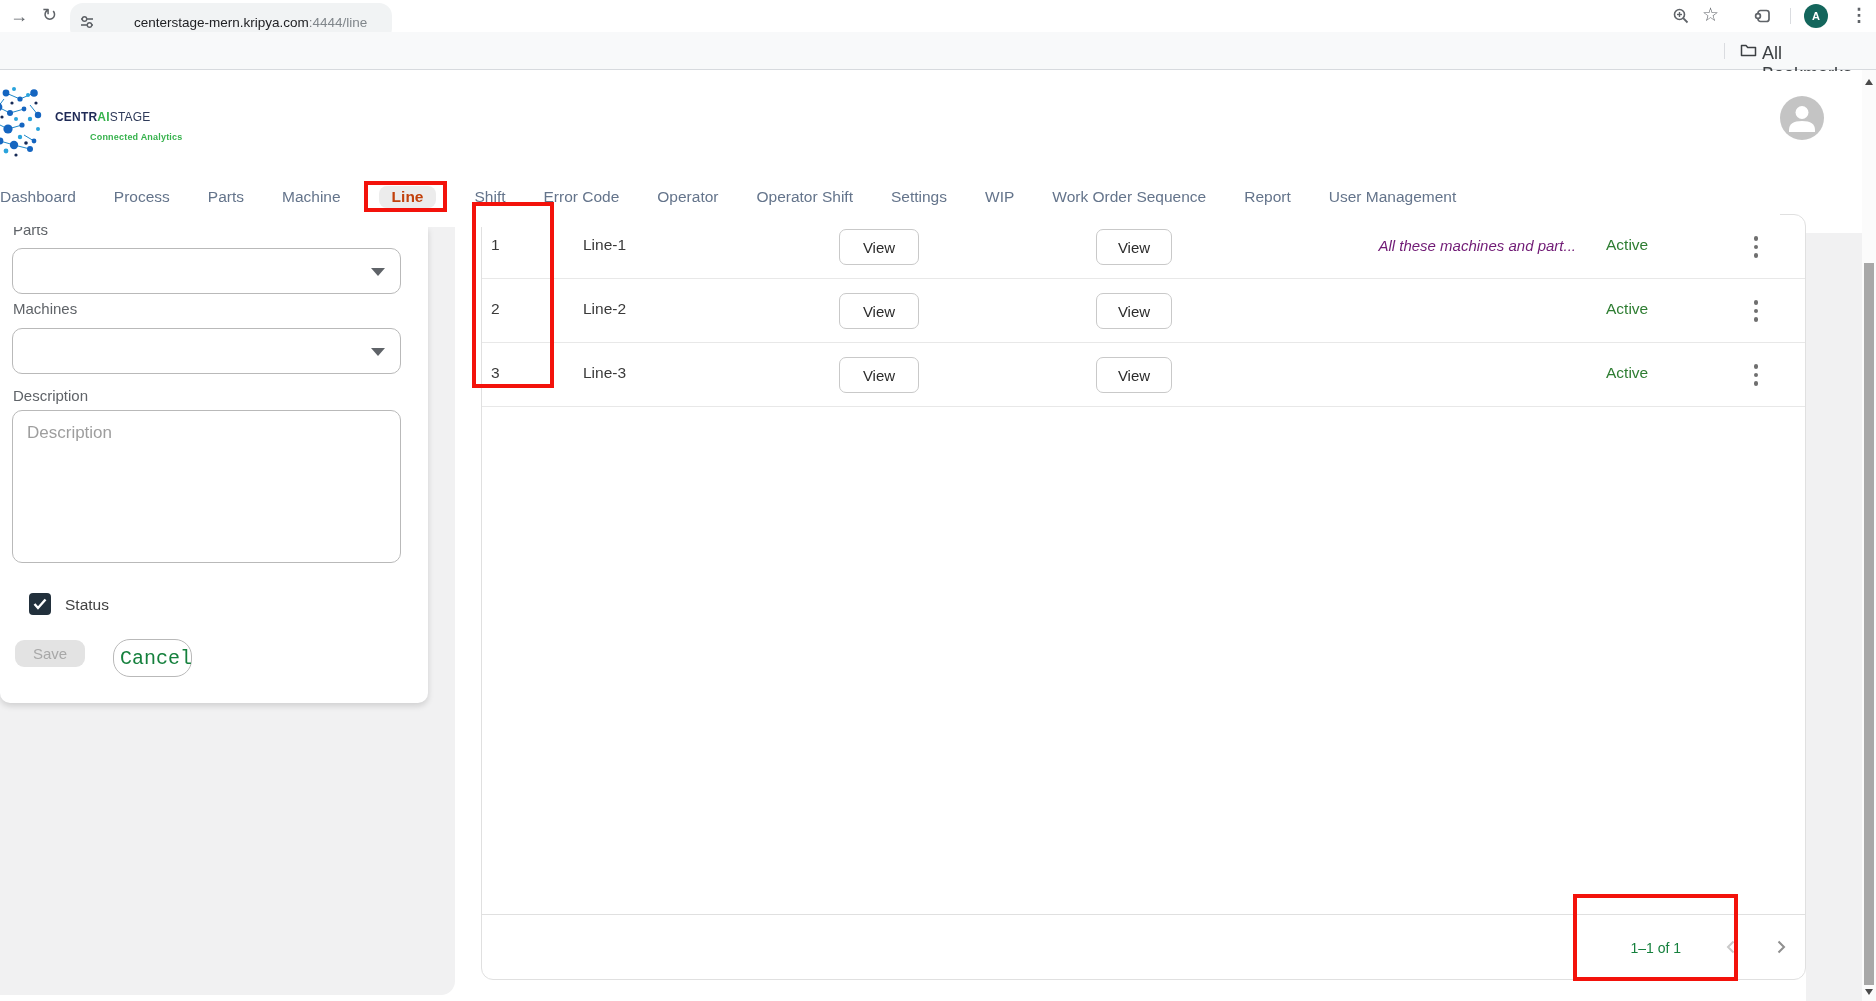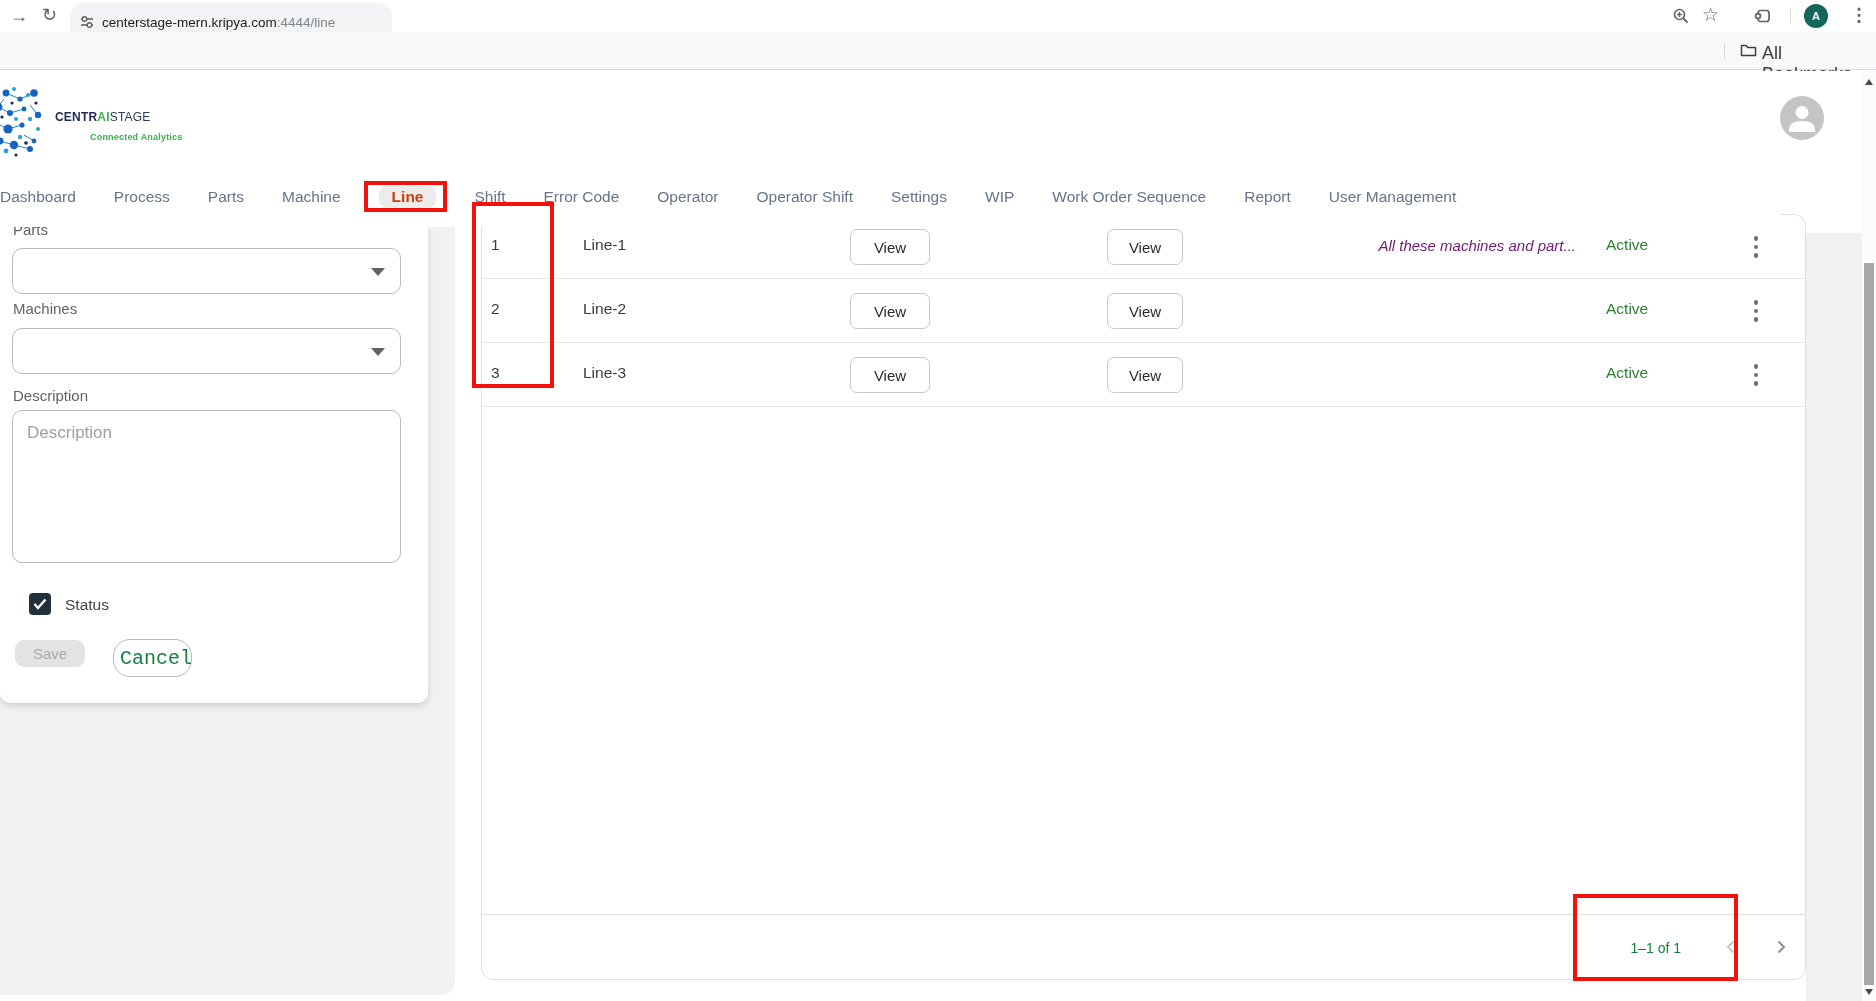--- a/index.html
+++ b/index.html
@@ -7,21 +7,21 @@
     width:1876px;height:1001px;position:relative;overflow:hidden;
     background:#ffffff;font-family:"Liberation Sans",sans-serif;
     -webkit-font-smoothing:antialiased;
   }
   .abs{position:absolute;}
 
   
   .chrome-toolbar{left:0;top:0;width:1876px;height:32px;background:#ffffff;}
   .chrome-btn{color:#5f6368;font-size:17px;line-height:1;cursor:default;}
   .omnibox{left:70px;top:3px;width:322px;height:38px;background:#f1f3f4;border-radius:13px;
-           display:flex;align-items:center;padding:0 10px;box-sizing:border-box;}
+           display:flex;align-items:center;padding:0 10px;box-sizing:border-box;gap:32px;}
   .url{font-size:13.5px;color:#202124;white-space:nowrap;margin-left:8px;}
   .url .muted{color:#80868b;}
   .chrome-sep{width:1px;height:16px;background:#dadce0;}
   .chrome-avatar{width:24px;height:24px;border-radius:50%;background:#14665c;color:#fff;
                  font-size:11px;font-weight:bold;display:flex;align-items:center;justify-content:center;}
   .bookmarks-bar{left:0;top:32px;width:1876px;height:38px;background:#f8f9fa;border-bottom:1px solid #d7dade;box-sizing:border-box;}
   .bm-label{font-size:18px;color:#3c4043;}
 
   
   .page-header{left:0;top:71px;width:1876px;height:96px;background:#fff;}
@@ -61,21 +61,21 @@
   .btn-cancel{position:absolute;left:113px;top:412px;width:79px;height:38px;background:#fff;color:#15803d;
               border:1px solid #b9b9b9;border-radius:17px;font-size:20px;font-family:Liberation Mono, monospace;box-sizing:border-box;}
 
   
   .table-card{left:481px;top:214px;width:1325px;height:766px;background:#fff;border:1px solid #e0e0e0;
               border-radius:12px;box-sizing:border-box;z-index:2;}
   .t-row{position:absolute;left:0;width:1323px;height:64px;border-bottom:1px solid #e8e8e8;box-sizing:border-box;}
   .t-num{position:absolute;left:9px;top:21px;font-size:15.5px;color:#3a3a3a;}
   .t-name{position:absolute;left:101px;top:21px;font-size:15.5px;color:#3a3a3a;}
   .view-btn{position:absolute;top:14px;height:36px;background:#fff;border:1px solid #c9c9c9;border-radius:7px;
-            font-size:15px;color:#2b2b2b;font-family:inherit;margin-left:11px;}
+            font-size:15px;color:#2b2b2b;font-family:inherit;}
   .view-1{left:357px;width:80px;}
   .view-2{left:614px;width:76px;}
   .t-desc{position:absolute;right:229px;top:22px;font-size:15px;color:#701a75;white-space:nowrap;font-style:italic;}
   .t-status{position:absolute;left:1124px;top:21px;font-size:15.5px;color:#2e7d32;}
   .kebab{position:absolute;left:1262px;top:16px;width:24px;height:32px;display:flex;flex-direction:column;
          align-items:center;justify-content:center;gap:4px;cursor:pointer;}
   .kebab i{width:4.5px;height:4.5px;border-radius:50%;background:#6f6f6f;}
   .t-footer{position:absolute;left:0;top:699px;width:1323px;height:65px;border-top:1px solid #e0e0e0;}
   .pg-label{position:absolute;right:124px;top:25px;font-size:14px;color:#15803d;}
   .pg-prev{position:absolute;right:62px;top:20px;}

